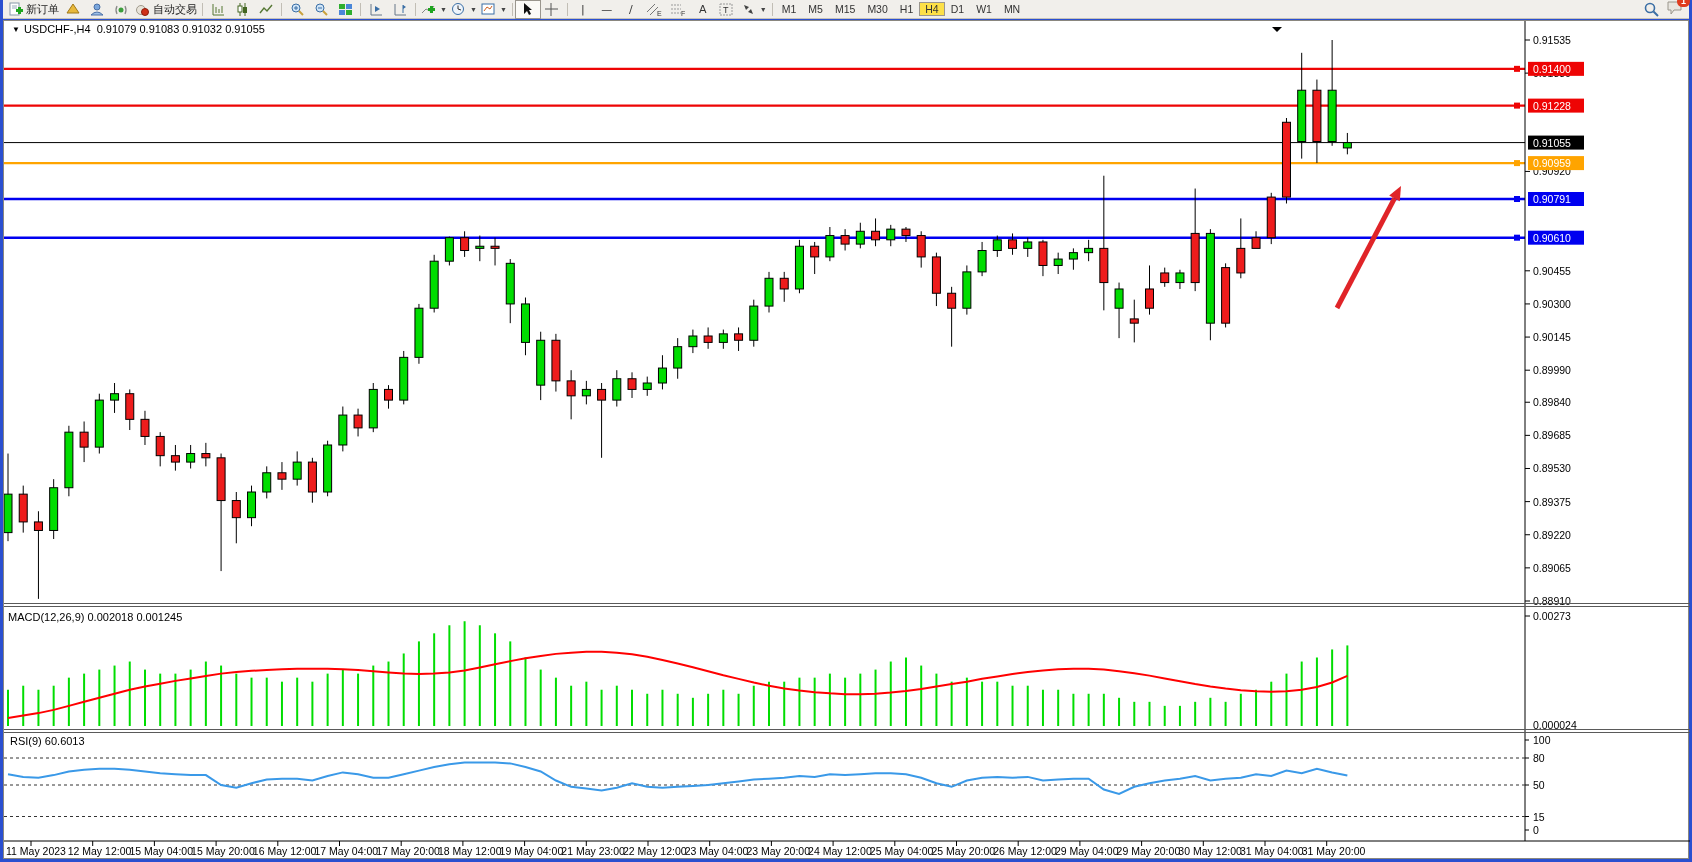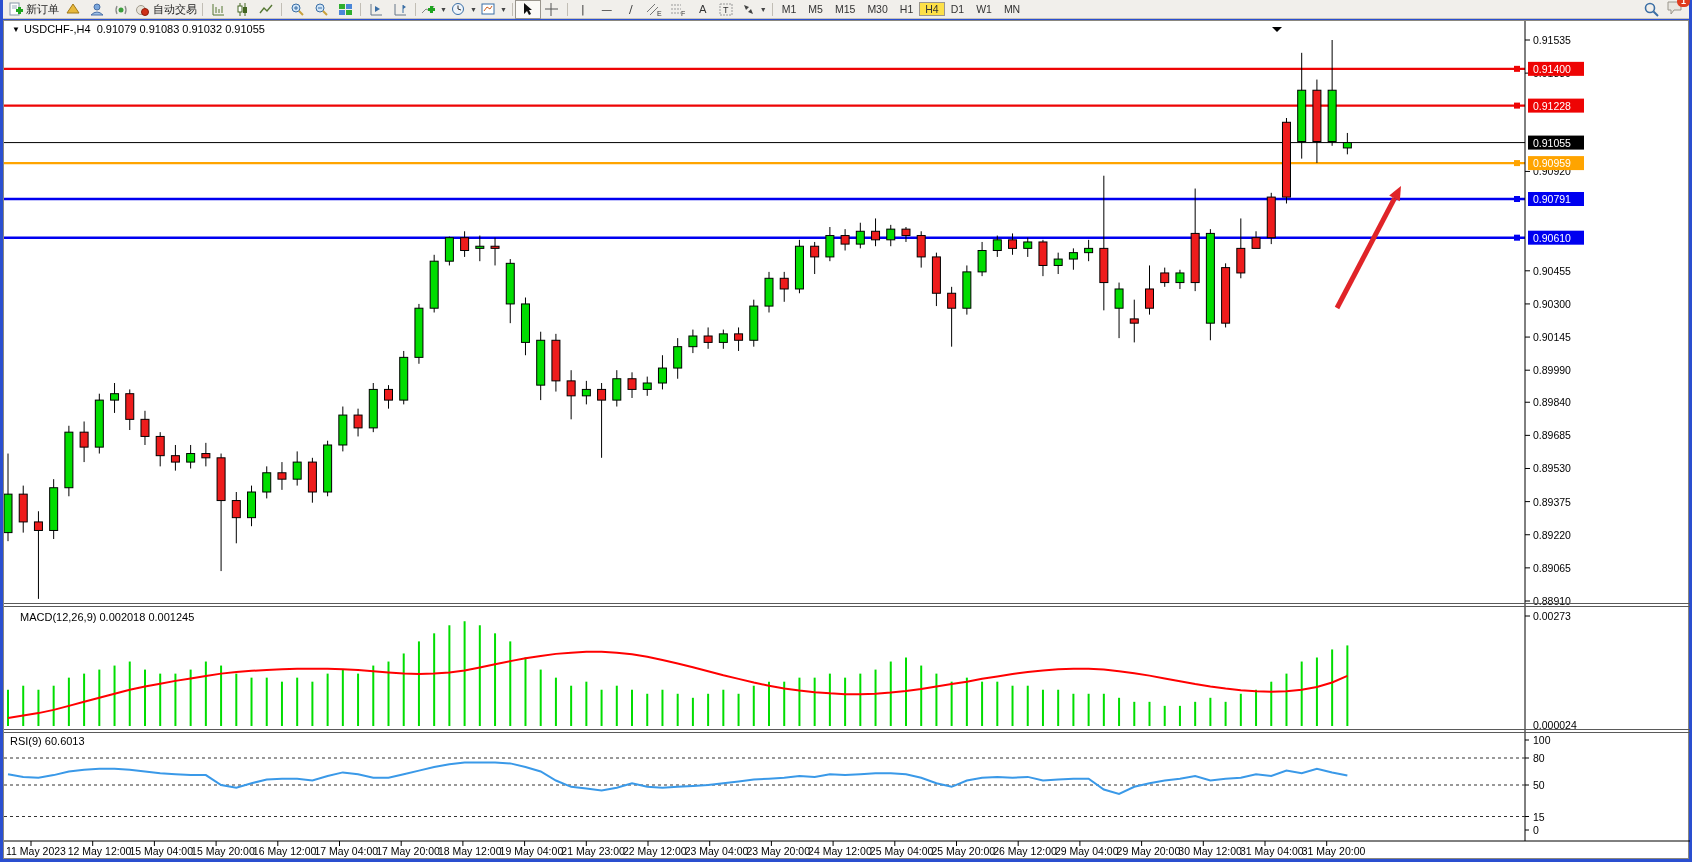--- a/index.html
+++ b/index.html
@@ -612,15 +612,15 @@
       <line x1="1199.3" y1="820" x2="1199.3" y2="825" stroke="#000"></line>
       <text x="1174.3" y="834" font-size="10.5" font-family="&quot;Liberation Sans&quot;,sans-serif" fill="#000">30 May 12:00</text>
       <line x1="1261" y1="820" x2="1261" y2="825" stroke="#000"></line>
       <text x="1236" y="834" font-size="10.5" font-family="&quot;Liberation Sans&quot;,sans-serif" fill="#000">31 May 04:00</text>
       <line x1="1322.7" y1="820" x2="1322.7" y2="825" stroke="#000"></line>
       <text x="1297.7" y="834" font-size="10.5" font-family="&quot;Liberation Sans&quot;,sans-serif" fill="#000">31 May 20:00</text>
       <line x1="1333" y1="287" x2="1390.4963089024372" y2="177.3976611547292" stroke="#e02428" stroke-width="5"></line>
       <polygon points="1397,165 1395.809592254464,180.184957339399 1385.1830255504105,174.6103649700594" fill="#e02428"></polygon>
     </svg>
   <div class="overlay-label quote-header"><span class="tri">▼</span><span>USDCHF-,H4</span>&nbsp;&nbsp;<span>0.91079 0.91083 0.91032 0.91055</span></div>
-  <div class="overlay-label" style="left:16px;top:590px">MACD(12,26,9) 0.002018 0.001245</div>
+  <div class="overlay-label" style="left:4px;top:590px">MACD(12,26,9) 0.002018 0.001245</div>
   <div class="overlay-label" style="left:6px;top:714px">RSI(9) 60.6013</div>
 </div>
 
 </body></html>

